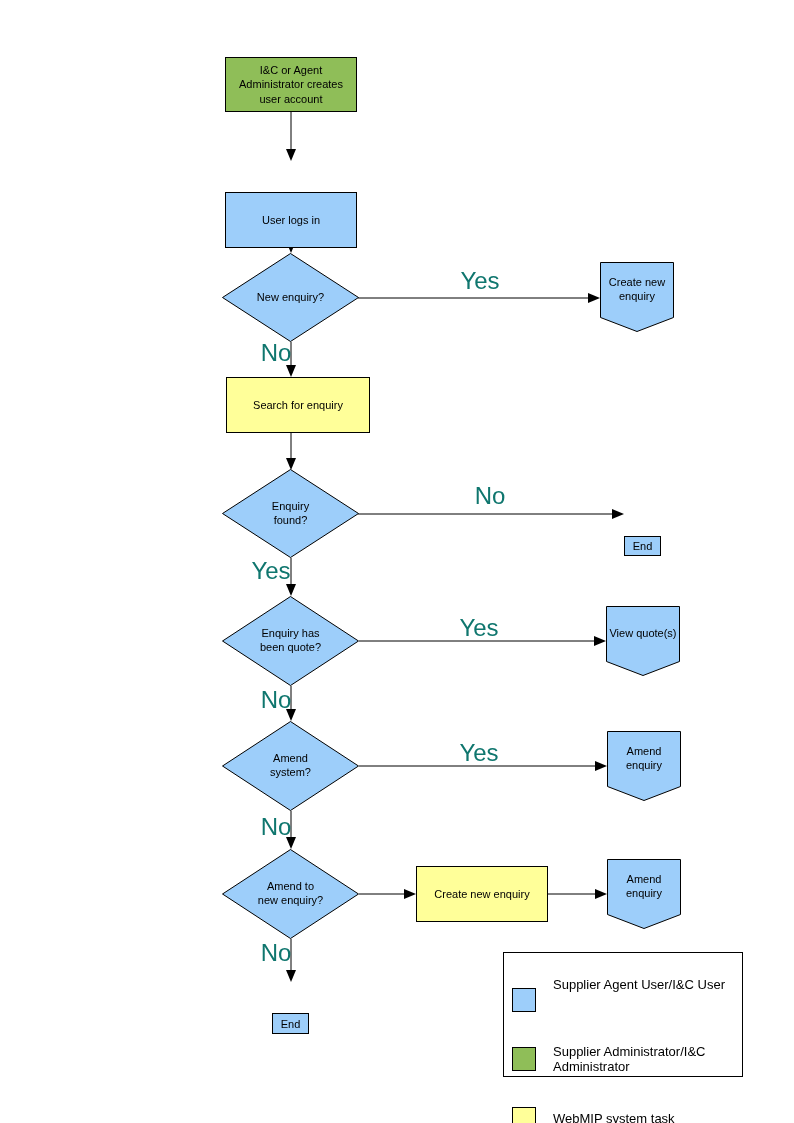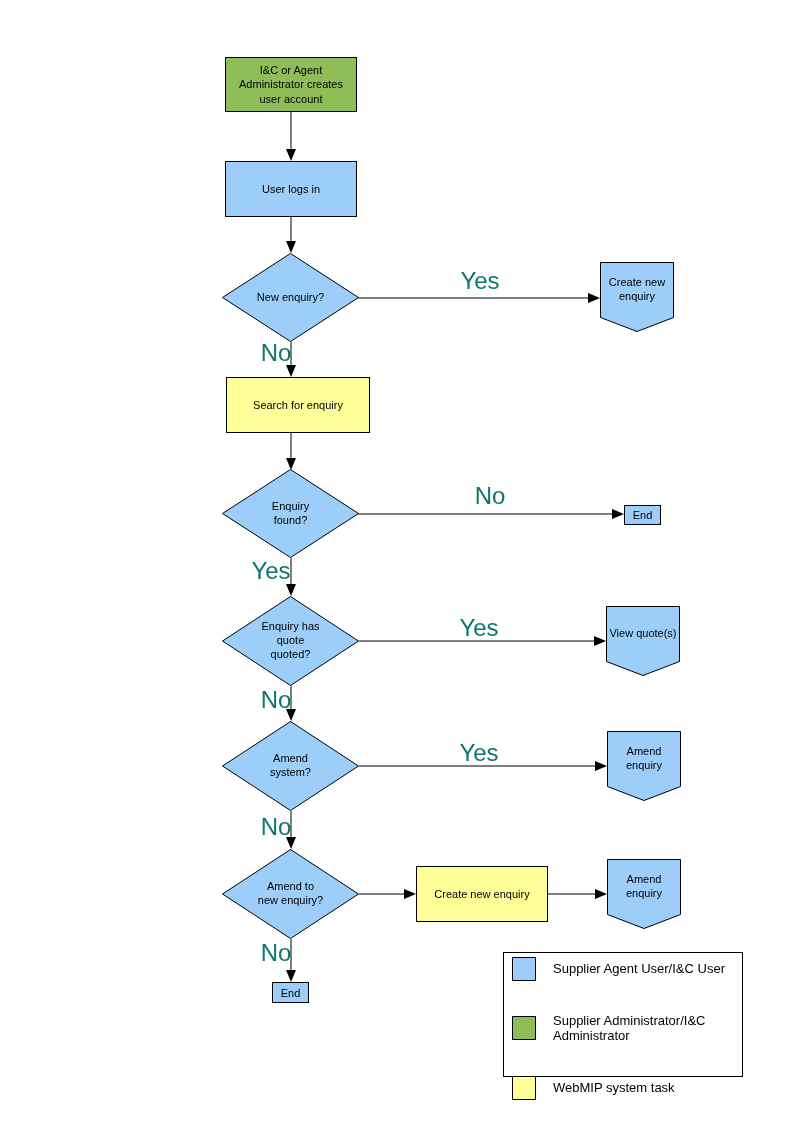--- a/index.html
+++ b/index.html
@@ -2,21 +2,21 @@
 <html><head>
 <meta charset="utf-8">
 <style>
   html,body{margin:0;padding:0;background:#fff;}
   .page{position:relative;width:794px;height:1123px;background:#ffffff;
         font-family:"Liberation Sans",sans-serif;color:#000;overflow:hidden;}
   .layer{position:absolute;left:0;top:0;}
   .node{position:absolute;}
   .rect{border:1px solid #000;box-sizing:border-box;display:flex;align-items:center;
         justify-content:center;text-align:center;font-size:11px;line-height:1.3;padding:2px;}
-  .bg-user{background:#9DCEFA;}
+  .bg-user{background:#9DCEFA;margin-top:31px;}
   .bg-system{background:#FFFF99;}
   .bg-admin{background:#8FBE58;}
   .shape-svg{position:absolute;left:0;top:0;width:100%;height:100%;display:block;}
   .shape-svg polygon{stroke:#000;stroke-width:1;}
   .lbl{position:absolute;display:flex;align-items:center;justify-content:center;
        text-align:center;font-size:11px;line-height:1.25;}
   .diamond .lbl{inset:0;padding:0 34px;}
   .offpage .lbl{left:0;right:0;top:0;height:55px;padding:0 1px;}
   .terminator{border:1px solid #000;box-sizing:border-box;border-radius:0;
        display:flex;align-items:center;justify-content:center;font-size:11px;}
@@ -102,21 +102,21 @@
   </div>
 
   <div class="node terminator bg-user" style="left: 624px; top: 505px; width: 37px; height: 20px; background: rgb(157, 206, 250);">
     <span>End</span>
   </div>
 
   <div class="node diamond" style="left:222px;top:596px;width:137px;height:90px;">
     <svg class="shape-svg" viewBox="0 0 137 90">
       <polygon points="68.5,0.5 136.5,45 68.5,89.5 0.5,45" fill="#9DCEFA"></polygon>
     </svg>
-    <div class="lbl">Enquiry has quote quoted?</div>
+    <div class="lbl">Enquiry has been quote?</div>
   </div>
 
   <div class="node offpage" style="left:606px;top:606px;width:74px;height:70px;">
     <svg class="shape-svg" viewBox="0 0 74 70">
       <polygon points="0.5,0.5 73.5,0.5 73.5,55.5 37,69.5 0.5,55.5" fill="#9DCEFA"></polygon>
     </svg>
     <div class="lbl">View quote(s)</div>
   </div>
 
   <div class="node diamond" style="left:222px;top:721px;width:137px;height:90px;">

